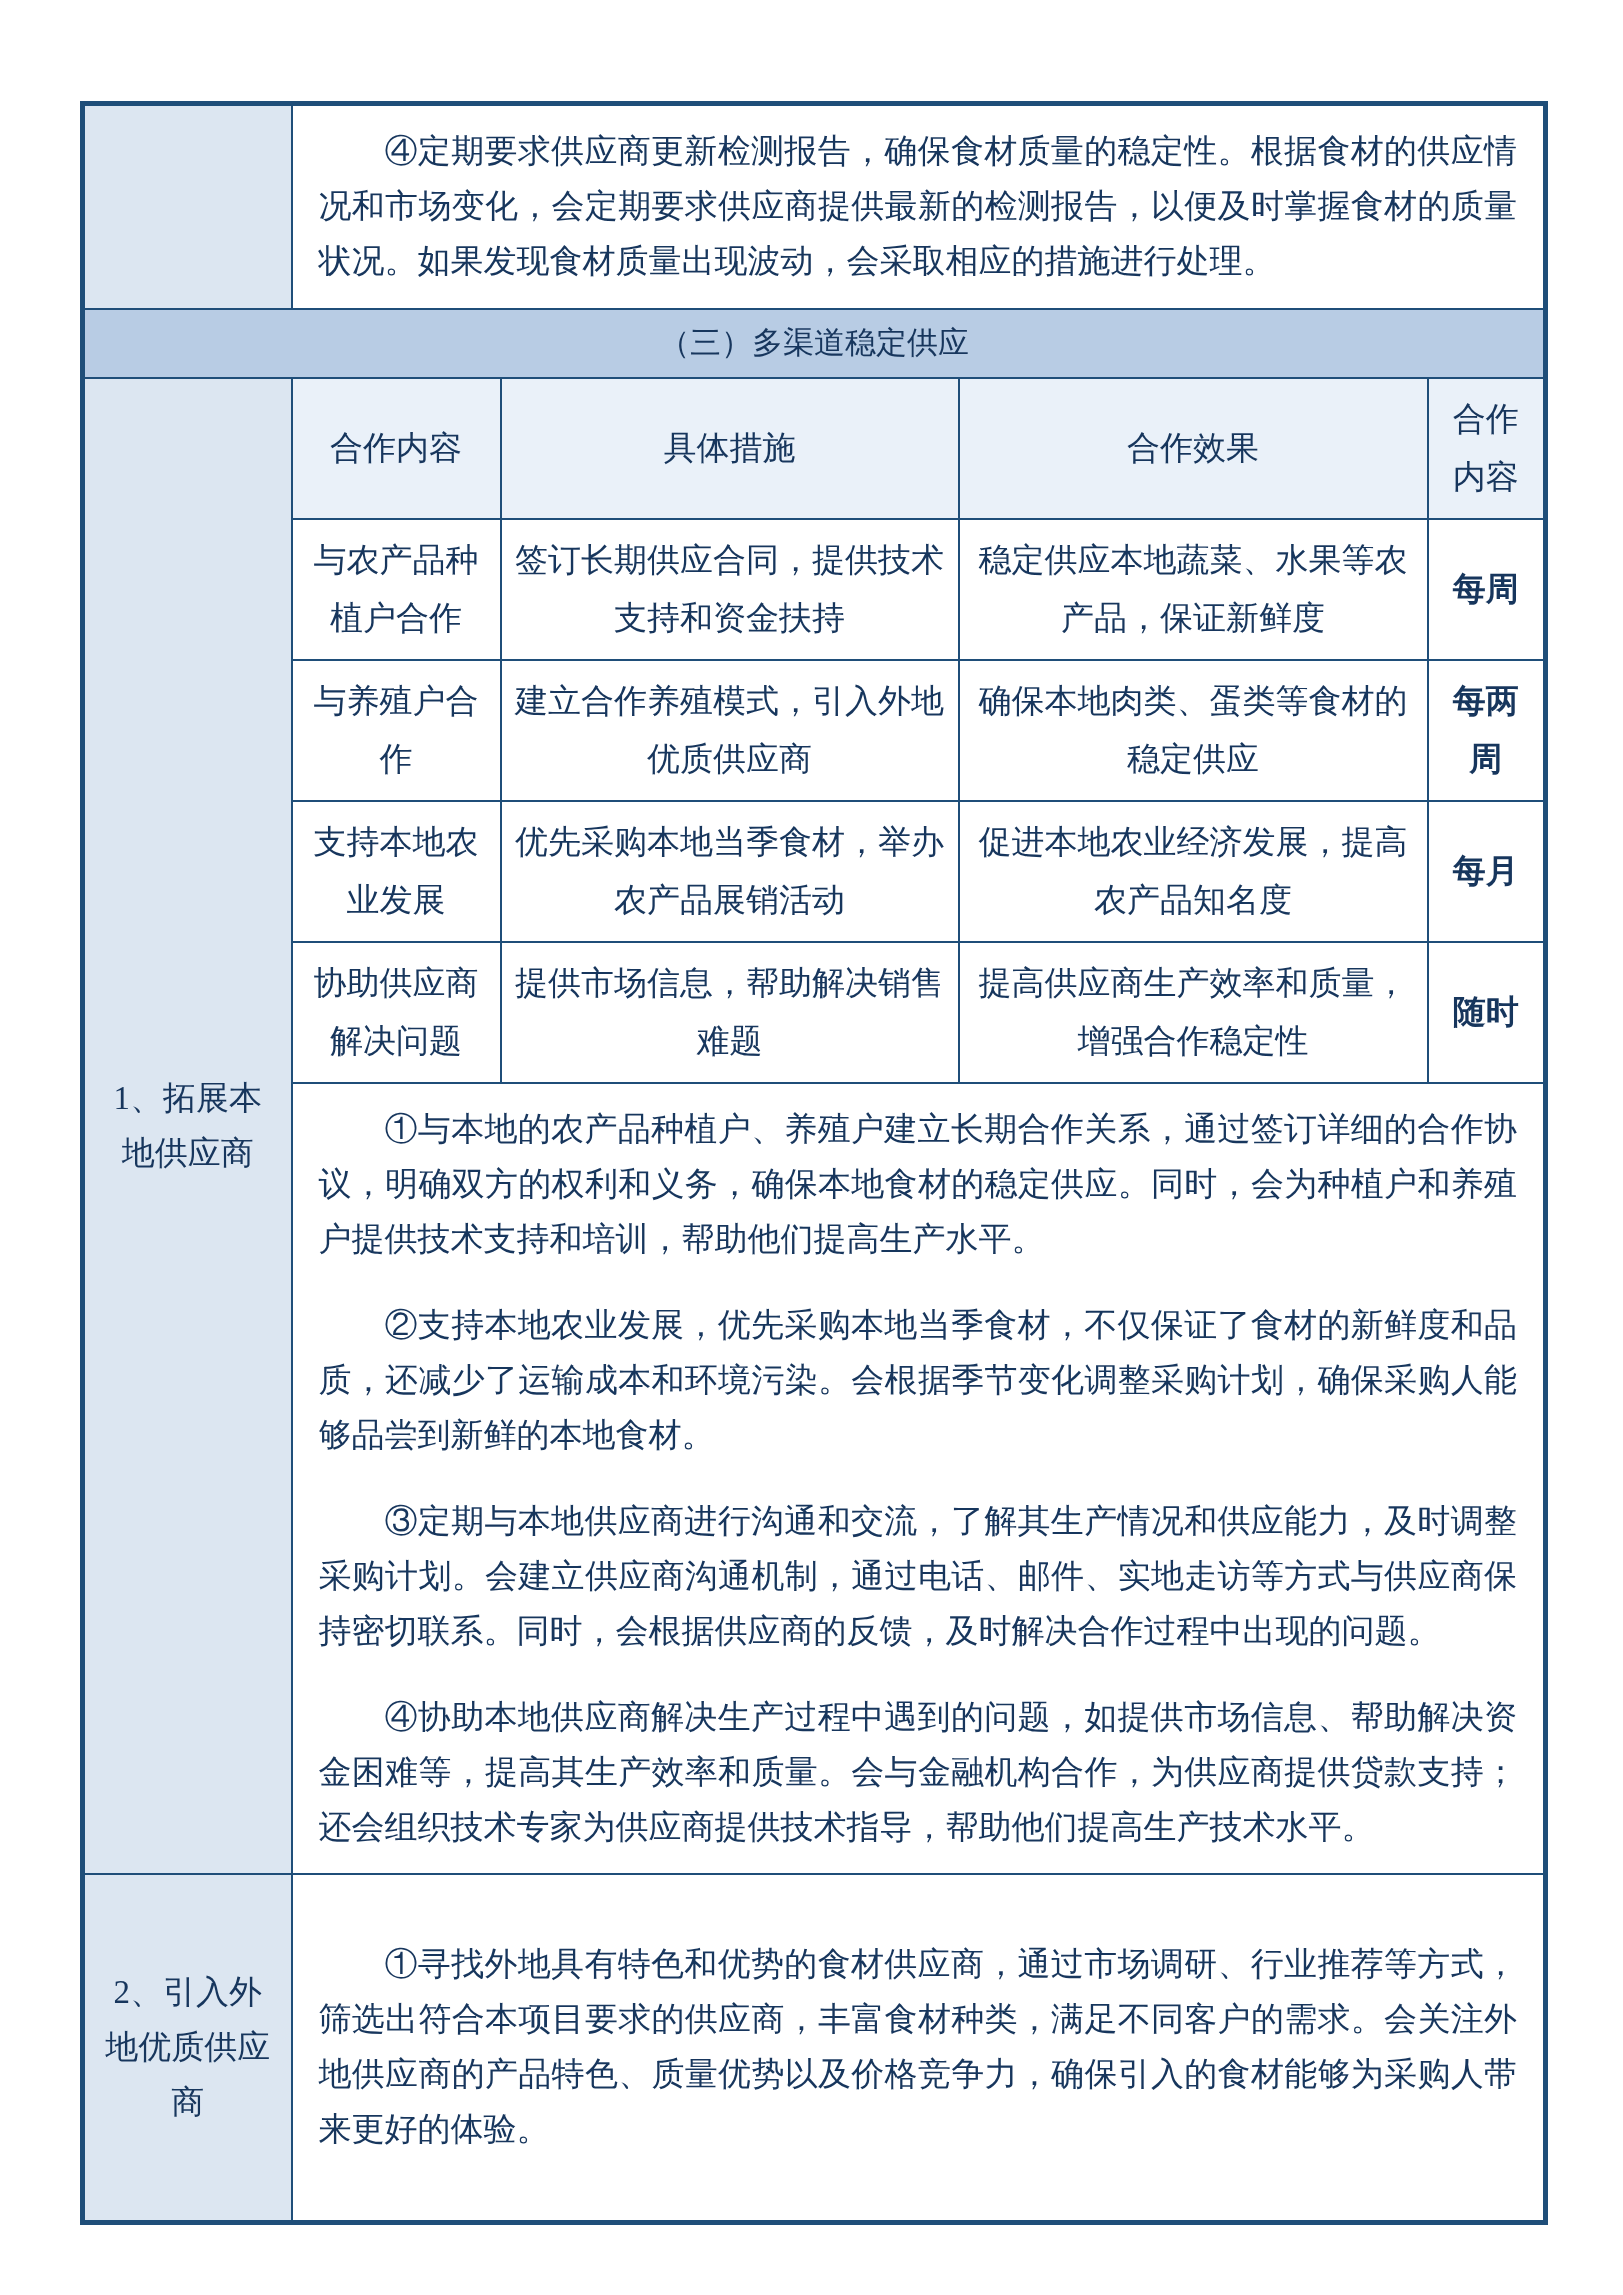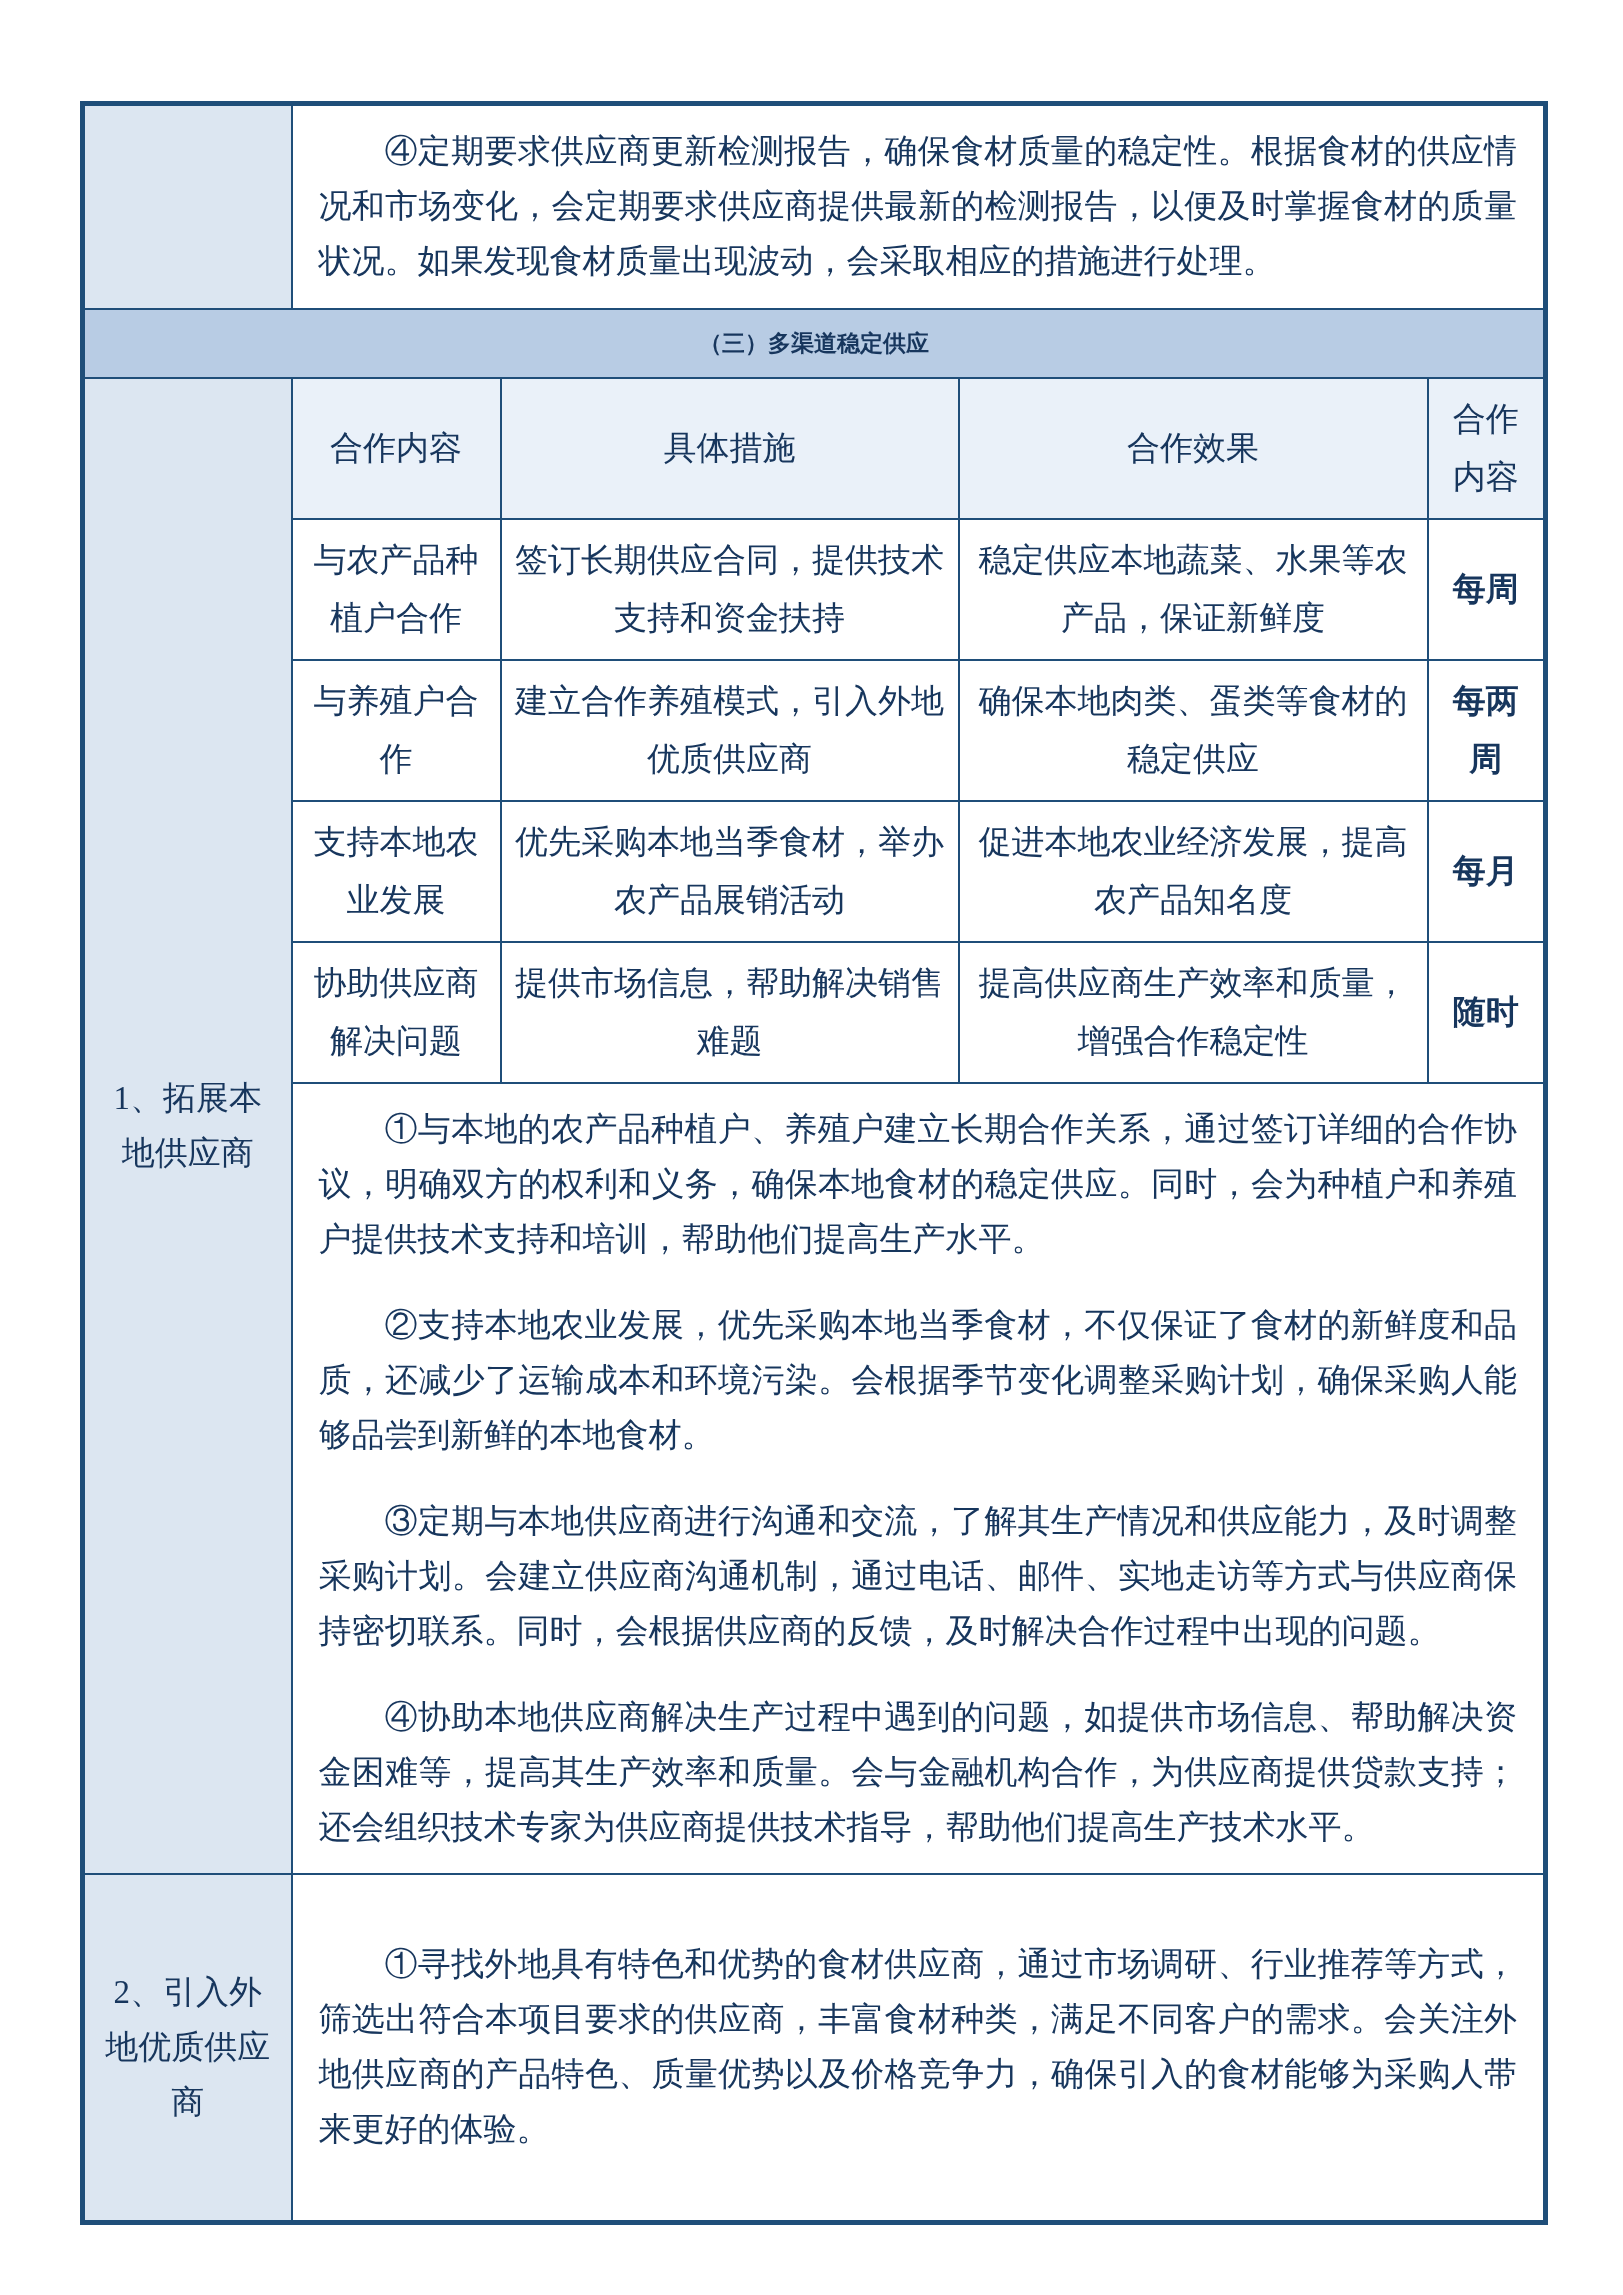--- a/index.html
+++ b/index.html
@@ -22,21 +22,21 @@
     font-size:33px;color:var(--text);
     border:5.2px solid var(--border);
   }
   td{border:2.6px solid var(--border);vertical-align:middle;word-break:break-all;}
   .label-cell{
     background:var(--label-bg);text-align:center;
     padding:0 19.6px;line-height:55px;margin-top:40px;
   }
   .section-cell{
     background:var(--section-bg);text-align:center;
-    font-weight:bold;font-size:23px;height:65px;
+    font-weight:normal;font-size:31px;height:65px;
   }
   .th-cell{
     background:var(--thead-bg);text-align:center;
     line-height:58px;height:139px;padding:0 10.5px;
   }
   .data-cell{
     background:#ffffff;text-align:center;
     line-height:58px;height:139px;padding:0 9.2px;
   }
   .measure-cell{padding:0 10.5px;}

